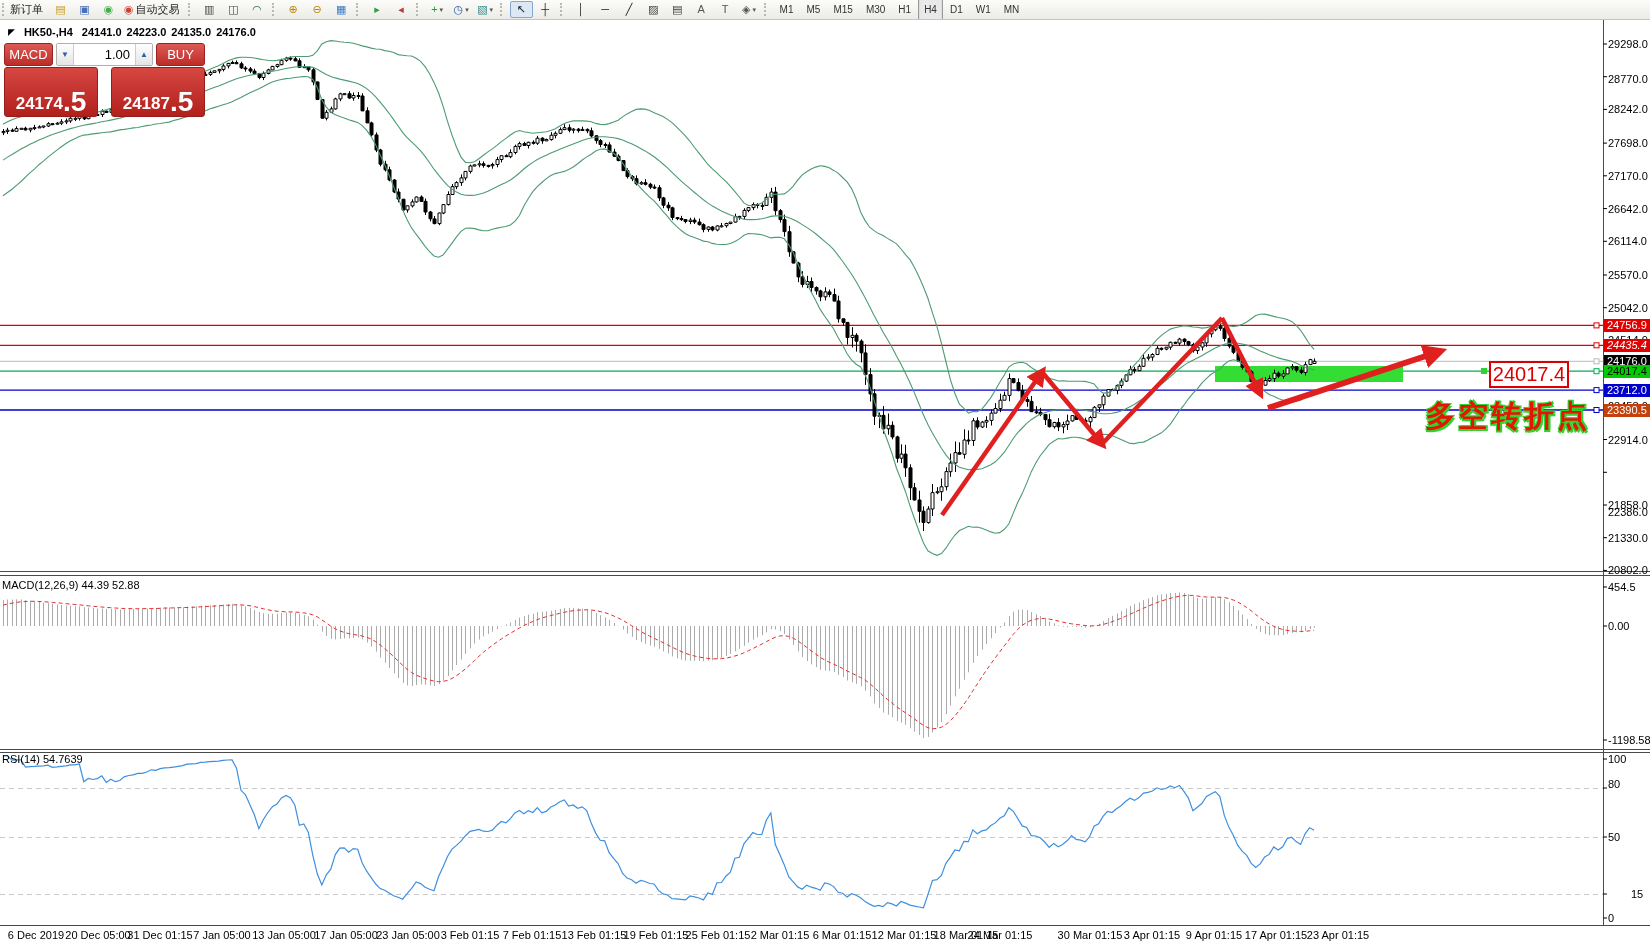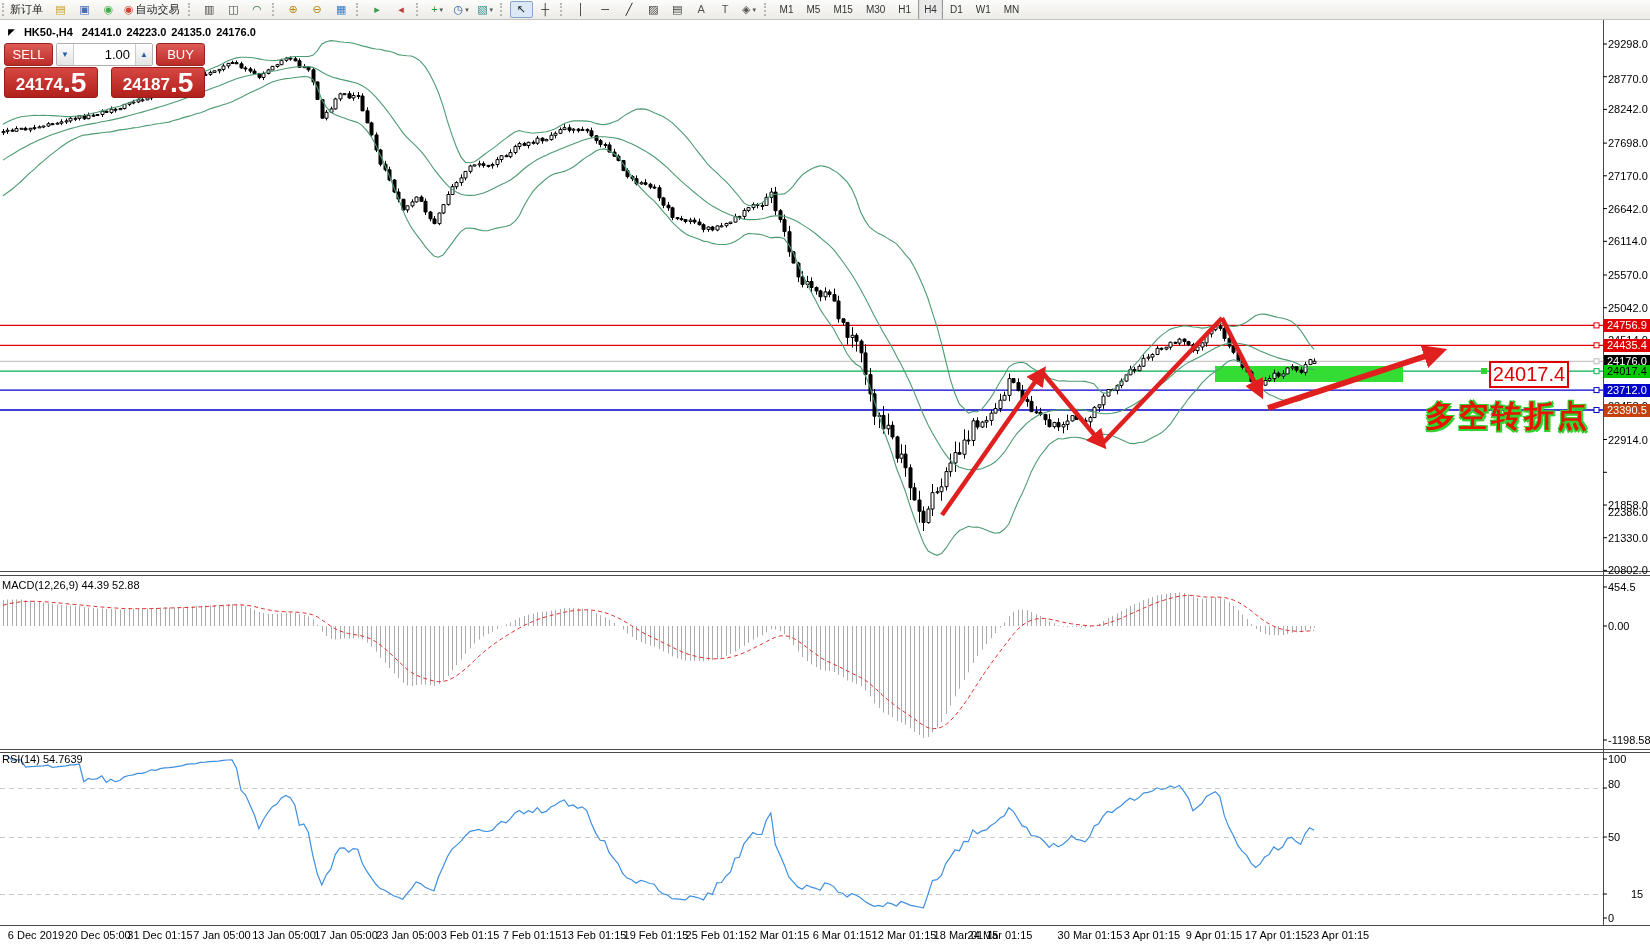--- a/index.html
+++ b/index.html
@@ -26,21 +26,21 @@
   
   .trade{position:absolute;left:4px;top:43px;width:201px;z-index:25}
   .trade-row1{display:flex;height:23px}
   .btn-sell,.btn-buy{width:47px;background:linear-gradient(#dd5a55,#bd2d29);color:#fff;font-size:13px;
         display:flex;align-items:center;justify-content:center;border:1px solid #992220;border-radius:3px;cursor:default}
   .vol{flex:1;display:flex;border:1px solid #b0b0b0;background:#fff;margin:0 3px;border-radius:2px;overflow:hidden}
   .vol-btn{width:16px;display:flex;align-items:center;justify-content:center;font-size:8px;color:#2b5fa3;
         background:linear-gradient(#fefefe,#e4e4e4)}
   .vol-btn.l{border-right:1px solid #ccc}.vol-btn.r{border-left:1px solid #ccc}
   .vol-val{flex:1;font-size:13px;color:#000;display:flex;align-items:center;justify-content:flex-end;padding-right:5px}
-  .trade-row2{display:flex;height:31px;margin-top:1px;gap:13px}
+  .trade-row2{display:flex;height:50px;margin-top:1px;gap:13px}
   .price-panel{flex:1;background:linear-gradient(#d64742,#b2201c);color:#fff;display:flex;align-items:flex-end;
         justify-content:center;border:1px solid #951d1a;border-radius:3px;padding-bottom:2px}
   .pp-main{font-size:17px;font-weight:bold;line-height:1.1}
   .pp-big{font-size:28px;font-weight:bold;line-height:.82}
   
   .tick{position:absolute;left:1608px;font-size:11px;color:#000;transform:translateY(-50%);
         white-space:nowrap;z-index:2}
   .badge{position:absolute;left:1604px;width:46px;height:13px;font-size:11px;line-height:13px;
          padding-left:3px;z-index:5;box-sizing:border-box}
   .dlabel{position:absolute;top:929px;font-size:11px;color:#000;transform:translateX(-50%);white-space:nowrap;z-index:4}
@@ -234,21 +234,21 @@
   <span class="ci">◤</span>
   <span>HK50-,H4</span>
   <span>24141.0</span>
     <span style="margin-left:-4px">24223.0</span>
     <span style="margin-left:-4px">24135.0</span>
     <span style="margin-left:-4px">24176.0</span>
 </div>
 
 <div class="trade">
   <div class="trade-row1">
-    <div class="btn-sell">SELL</div>
+    <div class="btn-sell">MACD</div>
     <div class="vol">
       <div class="vol-btn l">▼</div>
       <div class="vol-val">1.00</div>
       <div class="vol-btn r">▲</div>
     </div>
     <div class="btn-buy">BUY</div>
   </div>
   <div class="trade-row2">
     <div class="price-panel">
       <span class="pp-main">24174</span>
@@ -272,21 +272,21 @@
     <div class="tick" style="top: 208.56px;">26642.0</div>
     <div class="tick" style="top: 241.274px;">26114.0</div>
     <div class="tick" style="top: 274.979px;">25570.0</div>
     <div class="tick" style="top: 307.693px;">25042.0</div>
     <div class="tick" style="top: 439.539px;">22914.0</div>
     <div class="tick" style="top: 472.253px; margin-top: 40px;">22386.0</div>
     <div class="tick" style="top: 504.967px;">21858.0</div>
     <div class="tick" style="top: 537.68px;">21330.0</div>
     <div class="tick" style="top: 570.394px;">20802.0</div>
     <div class="badge" style="top: 318.857px; background: rgb(224, 0, 0); color: rgb(255, 255, 255);">24756.9</div>
-    <div class="badge" style="top: 338.776px; background: rgb(224, 0, 0); color: rgb(255, 255, 255);">24435.4</div>
+    <div class="badge" style="top: 338.776px; background: rgb(224, 0, 0); color: rgb(255, 255, 255); font-style: italic;">24435.4</div>
     <div class="badge" style="top: 354.848px; background: rgb(0, 0, 0); color: rgb(255, 255, 255);">24176.0</div>
     <div class="badge" style="top: 364.675px; background: rgb(0, 204, 0); color: rgb(0, 0, 0);">24017.4</div>
     <div class="badge" style="top: 383.597px; background: rgb(0, 0, 204); color: rgb(255, 255, 255);">23712.0</div>
     <div class="badge" style="top: 403.516px; background: #c2410c; color: rgb(255, 255, 255);">23390.5</div>
     <div class="tick" style="top: 587px;">454.5</div>
     <div class="tick" style="top: 626px;">0.00</div>
     <div class="tick" style="top: 740px;">-1198.58</div>
     <div class="tick" style="top: 759px;">100</div>
     <div class="tick" style="top: 748px; margin-top: 36px;">80</div>
     <div class="tick" style="top: 837px;">50</div>

